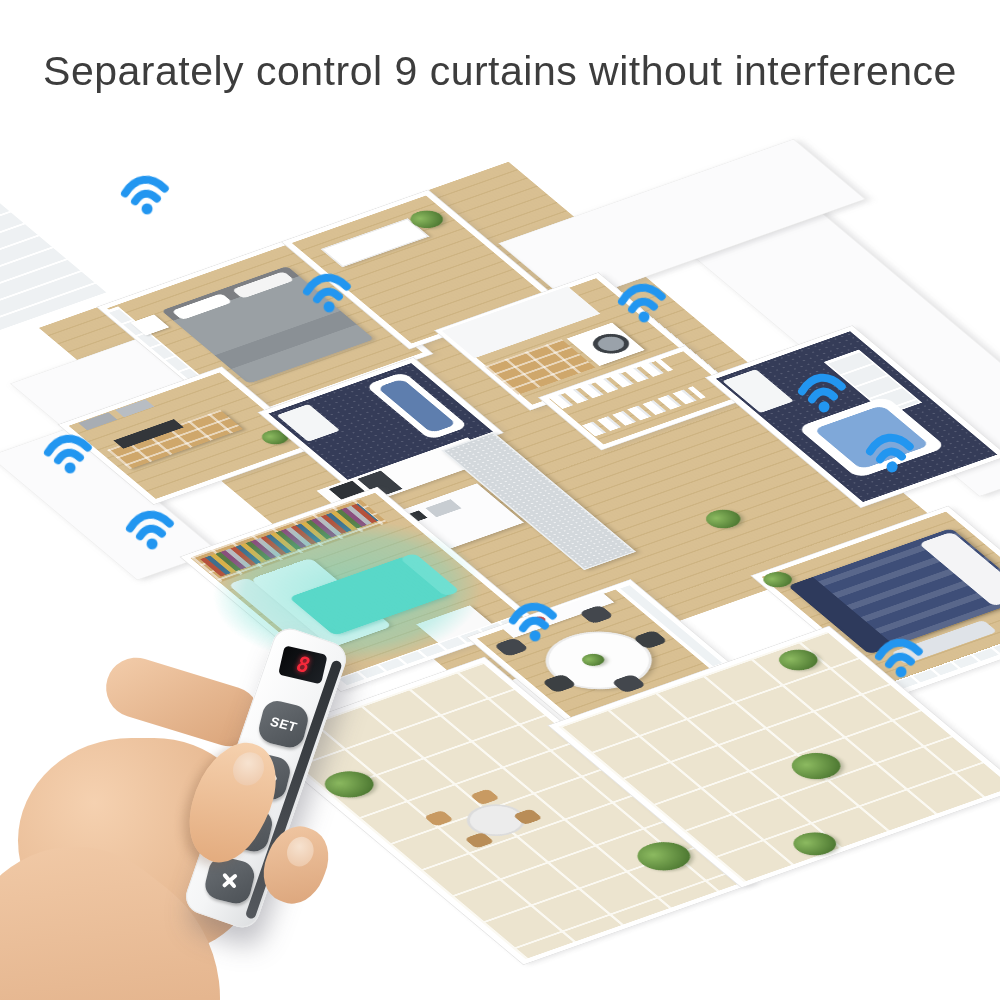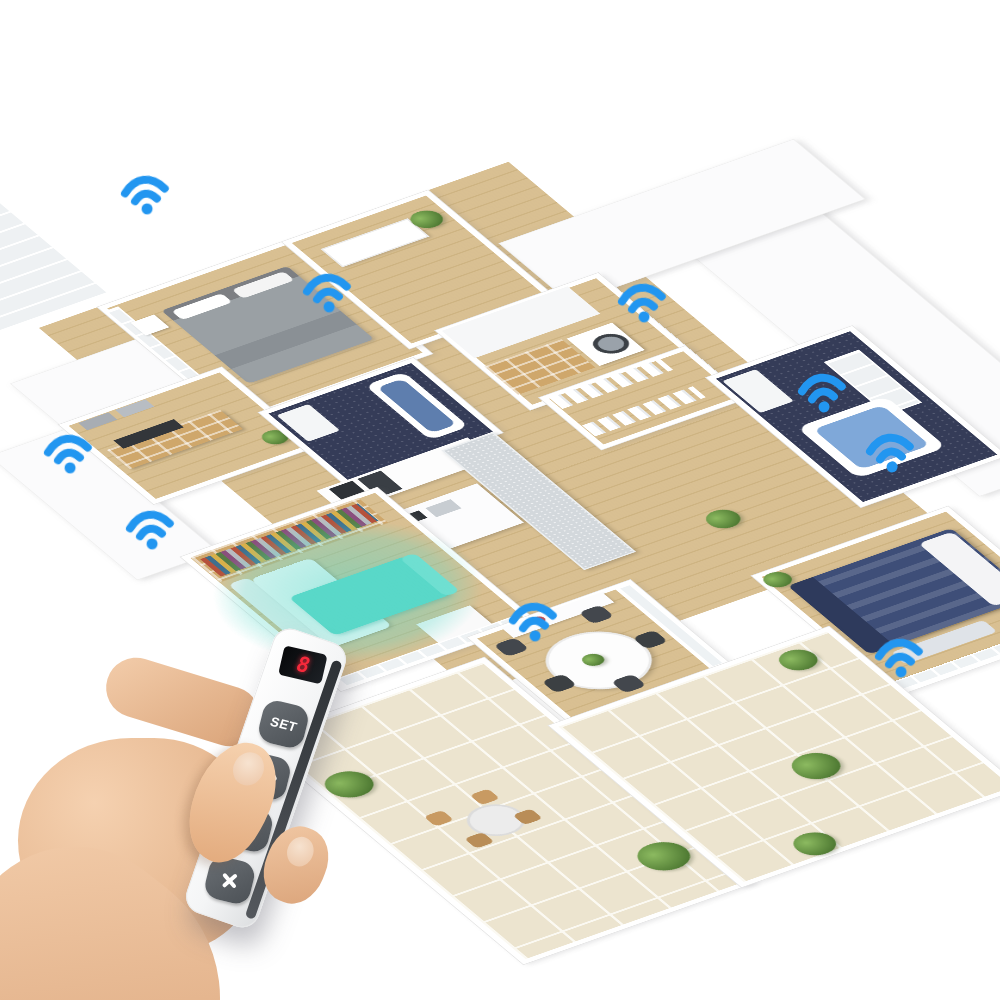--- a/index.html
+++ b/index.html
@@ -82,20 +82,21 @@
   #fingertip{left:266px;top:826px;width:60px;height:78px;border-radius:46%;
     transform:rotate(22deg);z-index:45;background:linear-gradient(150deg,#f1c8a4,#dba47a);}
   #fingertip .nail{position:absolute;left:16px;top:10px;width:26px;height:30px;border-radius:50%;
     background:radial-gradient(circle at 40% 35%,#f6e2cf,#ebc3a3);}
 </style>
 </head>
 <body>
 
 <div id="stage">
 
+  <div id="headline">Separately control 9 curtains without interference</div>
 
   <div id="plan">
 
     <div class="r wood" style="left:230px;top:-10px;width:560px;height:800px;"></div>
 
     <div class="r mass" style="left:60px;top:160px;width:95px;height:270px;"></div>
     <div class="r mass" style="left:850px;top:180px;width:150px;height:580px;"></div>
     <div class="r mass" style="left:700px;top:110px;width:350px;height:130px;"></div>
     <div class="r win" style="left:120px;top:-260px;width:200px;height:230px;"></div>
     <div class="r mass" style="left:150px;top:60px;width:180px;height:90px;"></div>

